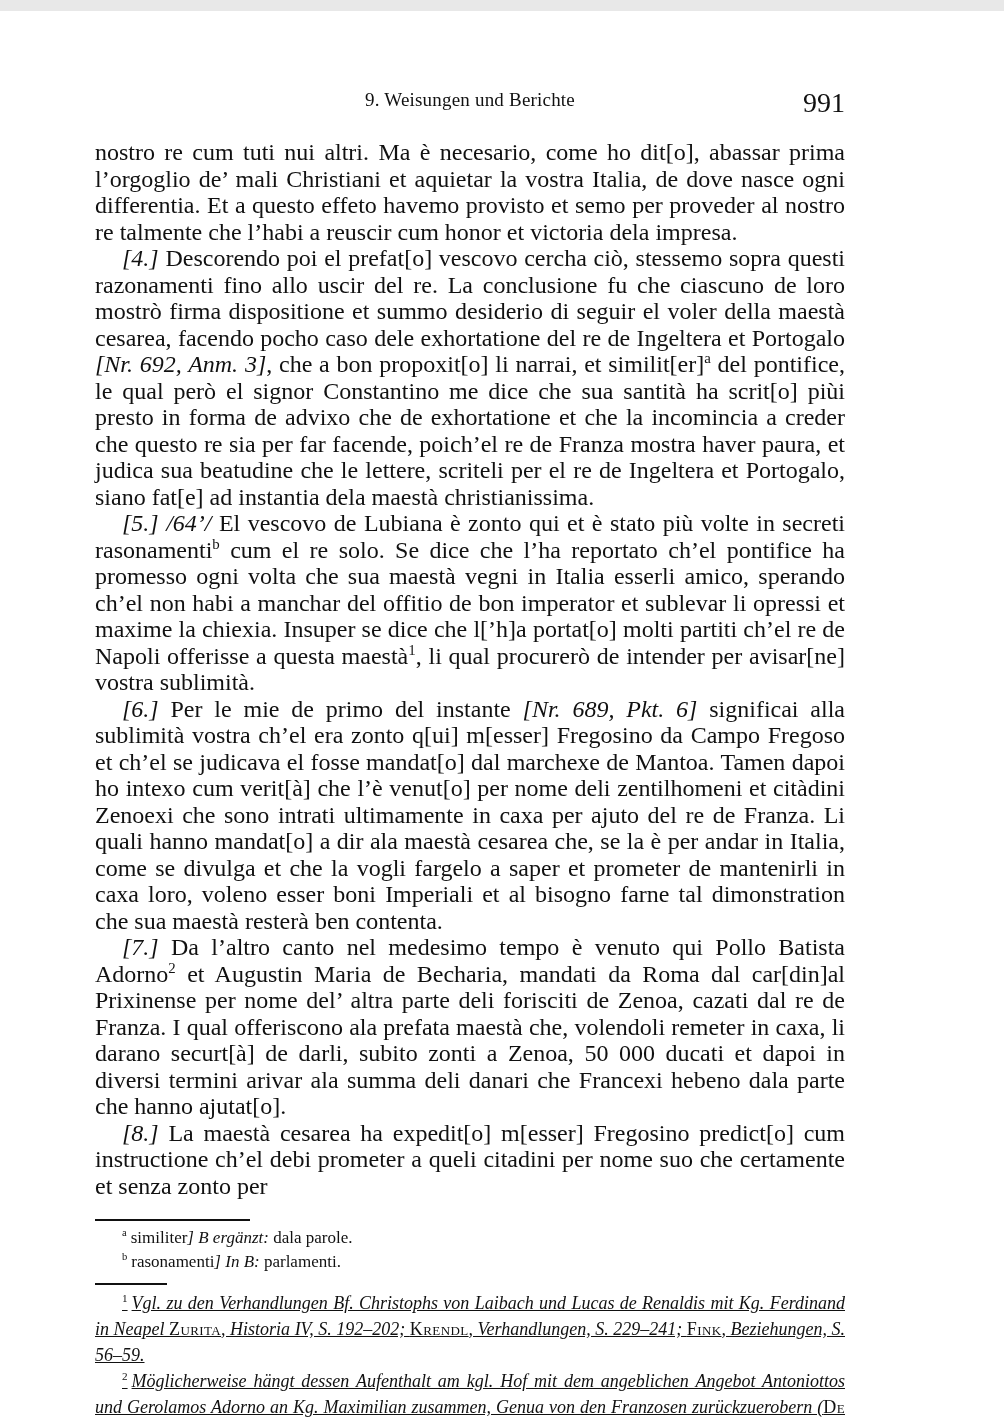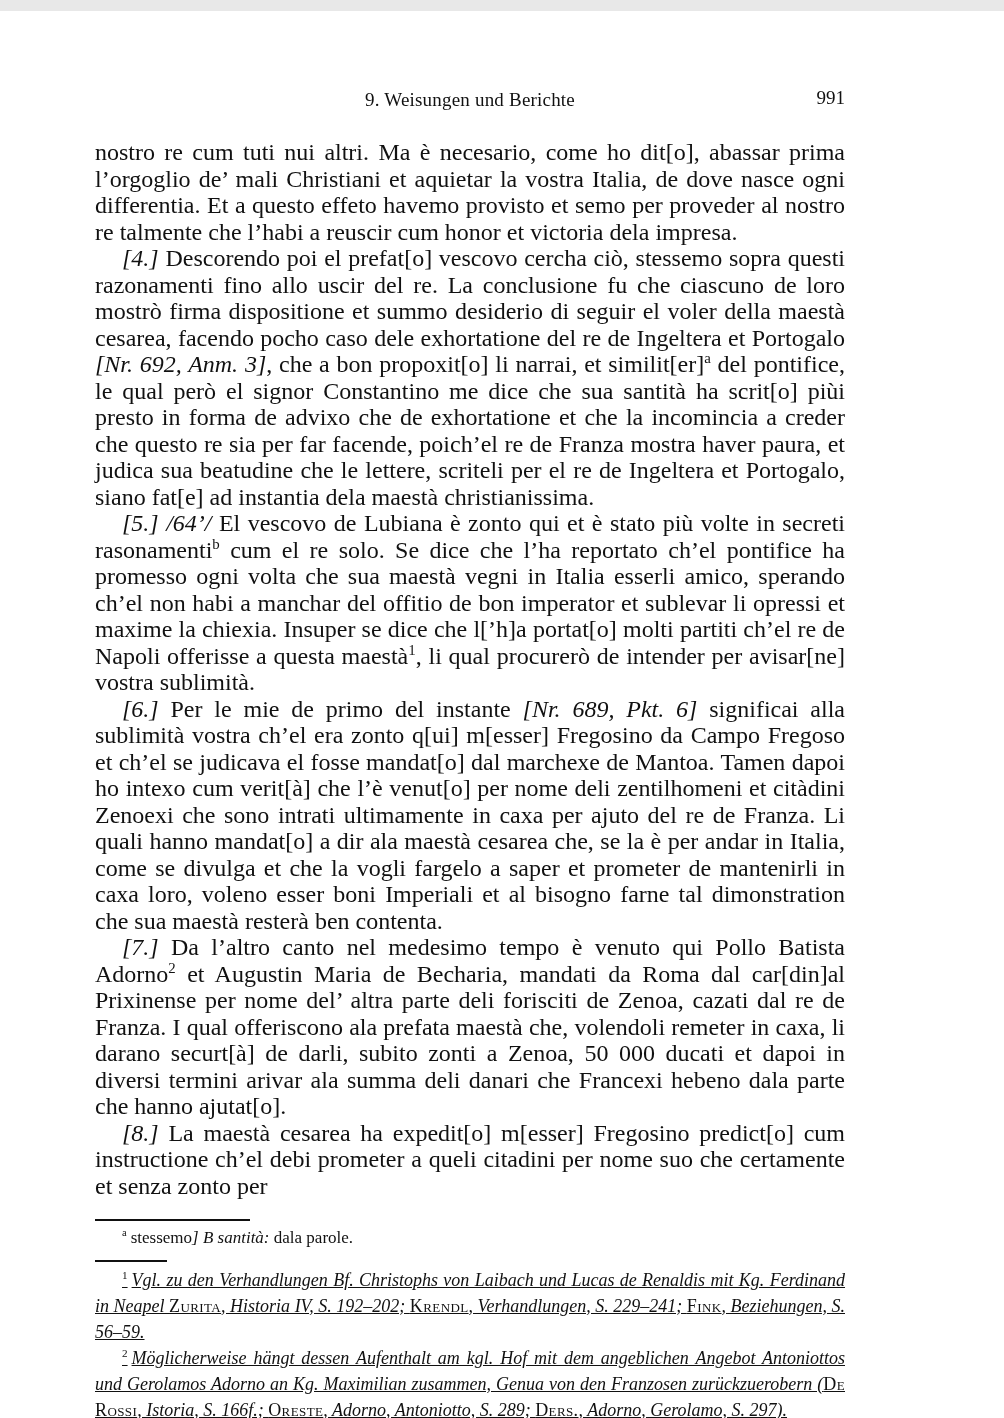--- a/index.html
+++ b/index.html
@@ -29,21 +29,21 @@
   .running-title {
     position: absolute;
     left: 0; right: 0;
     text-align: center;
     letter-spacing: 0.2px;
   }
   .page-number {
     position: absolute;
     right: 0;
     top: -2px;
-    font-size: 19px;
+    font-size: 28px;
   }
   .bodytext {
     margin-top: 24px;
     font-size: 24px;
     line-height: 26.5px;
     text-align: justify;
   }
   .bodytext p { margin: 0; text-indent: 27px; }
   .bodytext p:first-child { text-indent: 0; }
   .run-r  { font-style: normal; }
@@ -106,21 +106,22 @@
         <p><span class="run-i">[4.]</span><span class="run-r"> Descorendo poi el prefat[o] vescovo cercha ciò, stessemo sopra questi razonamenti fino allo uscir del re. La conclusione fu che ciascuno de loro mostrò firma dispositione et summo desiderio di seguir el voler della maestà cesarea, facendo pocho caso dele exhortatione del re de Ingeltera et Portogalo </span><span class="run-i">[Nr. 692, Anm. 3]</span><span class="run-r">, che a bon propoxit[o] li narrai, et similit[er]</span><span class="run-sup">a</span><span class="run-r"> del pontifice, le qual però el signor Constantino me dice che sua santità ha scrit[o] piùi presto in forma de advixo che de exhortatione et che la incomincia a creder che questo re sia per far facende, poich’el re de Franza mostra haver paura, et judica sua beatudine che le lettere, scriteli per el re de Ingeltera et Portogalo, siano fat[e] ad instantia dela maestà christianissima.</span></p>
         <p><span class="run-i">[5.] /64’/</span><span class="run-r"> El vescovo de Lubiana è zonto qui et è stato più volte in secreti rasonamenti</span><span class="run-sup">b</span><span class="run-r"> cum el re solo. Se dice che l’ha reportato ch’el pontifice ha promesso ogni volta che sua maestà vegni in Italia esserli amico, sperando ch’el non habi a manchar del offitio de bon imperator et sublevar li opressi et maxime la chiexia. Insuper se dice che l[’h]a portat[o] molti partiti ch’el re de Napoli offerisse a questa maestà</span><span class="run-sup">1</span><span class="run-r">, li qual procurerò de intender per avisar[ne] vostra sublimità.</span></p>
         <p><span class="run-i">[6.]</span><span class="run-r"> Per le mie de primo del instante </span><span class="run-i">[Nr. 689, Pkt. 6]</span><span class="run-r"> significai alla sublimità vostra ch’el era zonto q[ui] m[esser] Fregosino da Campo Fregoso et ch’el se judicava el fosse mandat[o] dal marchexe de Mantoa. Tamen dapoi ho intexo cum verit[à] che l’è venut[o] per nome deli zentilhomeni et citàdini Zenoexi che sono intrati ultimamente in caxa per ajuto del re de Franza. Li quali hanno mandat[o] a dir ala maestà cesarea che, se la è per andar in Italia, come se divulga et che la vogli fargelo a saper et prometer de mantenirli in caxa loro, voleno esser boni Imperiali et al bisogno farne tal dimonstration che sua maestà resterà ben contenta.</span></p>
         <p><span class="run-i">[7.]</span><span class="run-r"> Da l’altro canto nel medesimo tempo è venuto qui Pollo Batista Adorno</span><span class="run-sup">2</span><span class="run-r"> et Augustin Maria de Becharia, mandati da Roma dal car[din]al Prixinense per nome del’ altra parte deli forisciti de Zenoa, cazati dal re de Franza. I qual offeriscono ala prefata maestà che, volendoli remeter in caxa, li darano securt[à] de darli, subito zonti a Zenoa, 50 000 ducati et dapoi in diversi termini arivar ala summa deli danari che Francexi hebeno dala parte che hanno ajutat[o].</span></p>
         <p><span class="run-i">[8.]</span><span class="run-r"> La maestà cesarea ha expedit[o] m[esser] Fregosino predict[o] cum instructione ch’el debi prometer a queli citadini per nome suo che certamente et senza zonto per</span></p>
       </div>
 
     <hr class="apparatus-rule">
 
     <div class="apparatus" id="apparatus-notes">
-        <p><span class="note-mark">a</span><span class="run-r">stessemo</span><span class="run-i">] B santità:</span><span class="run-r"> dala parole.</span></p>
+        <p><span class="note-mark">a</span><span class="run-r">similiter</span><span class="run-i">] B ergänzt:</span><span class="run-r"> dala parole.</span></p>
+        <p><span class="note-mark">b</span><span class="run-r">rasonamenti</span><span class="run-i">] In B:</span><span class="run-r"> parlamenti.</span></p>
       </div>
 
     <hr class="footnote-rule">
 
     <div class="footnotes" id="footnote-list">
         <p><span class="note-mark">1</span><span class="run-i">Vgl. zu den Verhandlungen Bf. Christophs von Laibach und Lucas de Renaldis mit Kg. Ferdinand in Neapel </span><span class="run-sc">Zurita</span><span class="run-i">, Historia IV, S. 192–202; </span><span class="run-sc">Krendl</span><span class="run-i">, Verhandlungen, S. 229–241; </span><span class="run-sc">Fink</span><span class="run-i">, Beziehungen, S. 56–59.</span></p>
         <p><span class="note-mark">2</span><span class="run-i">Möglicherweise hängt dessen Aufenthalt am kgl. Hof mit dem angeblichen Angebot Antoniottos und Gerolamos Adorno an Kg. Maximilian zusammen, Genua von den Franzosen zurückzuerobern (</span><span class="run-sc">De Rossi</span><span class="run-i">, Istoria, S. 166f.; </span><span class="run-sc">Oreste</span><span class="run-i">, Adorno, Antoniotto, S. 289; </span><span class="run-sc">Ders.</span><span class="run-i">, Adorno, Gerolamo, S. 297).</span></p>
       </div>
 
   </div>

